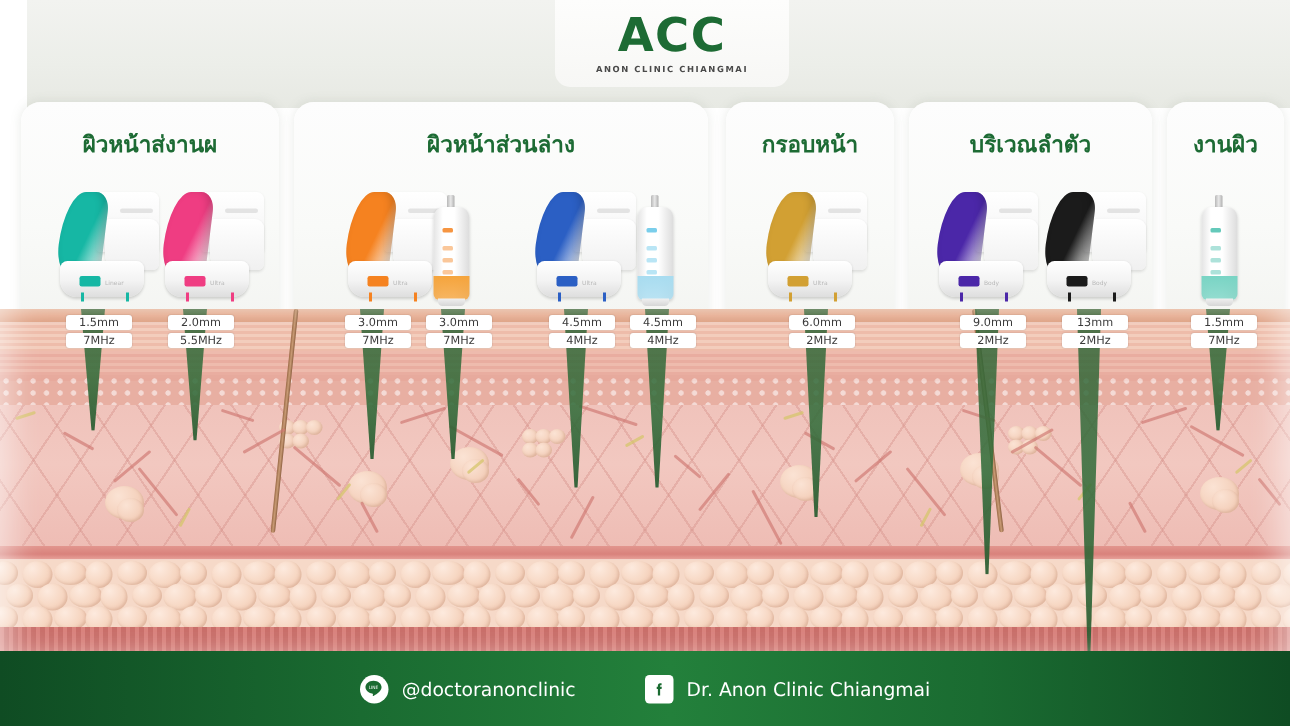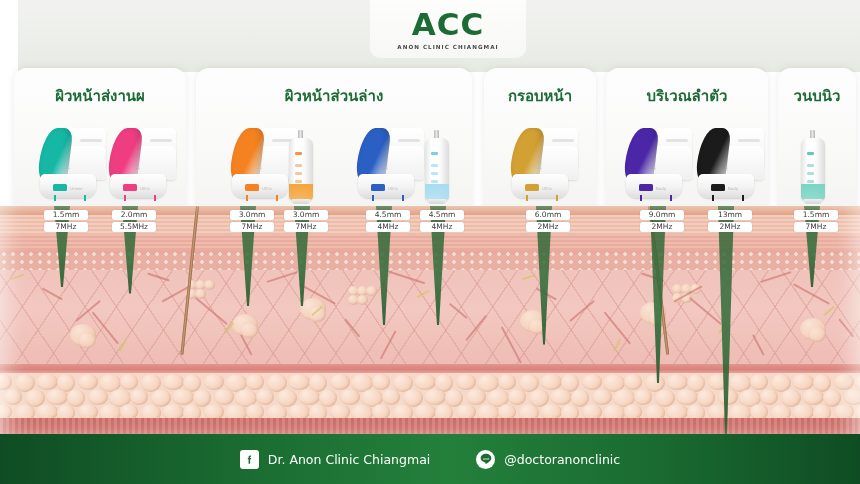--- a/index.html
+++ b/index.html
@@ -204,21 +204,21 @@
     <div class="card" style="left:196px; width:276px; height:152px;">
       <div class="card-title">ผิวหน้าส่วนล่าง</div>
     </div>
     <div class="card" style="left:484px; width:112px; height:152px;">
       <div class="card-title">กรอบหน้า</div>
     </div>
     <div class="card" style="left:606px; width:162px; height:152px;">
       <div class="card-title">บริเวณลำตัว</div>
     </div>
     <div class="card" style="left:778px; width:78px;  height:152px;">
-      <div class="card-title">วนบนิว</div>
+      <div class="card-title">งานผิว</div>
     </div>
   </div>
 
   <div id="devices">
       <div class="device" style="left: 34px; top: 126px;">
         <div class="cart">
           <div class="head">
             <div class="slot" style="top:11px"></div>
             <div class="slot" style="top:20px"></div>
             <div class="slot" style="top:29px;width:15px"></div>
@@ -631,30 +631,30 @@
         <span>2MHz</span>
       </div>
       <div class="dlabel" style="left:794px;top:210px;">
         <span>1.5mm</span>
         <span>7MHz</span>
       </div>
     </div>
 
   <div class="footer">
     <div class="fitem">
-      <span class="ic sq">
-        <svg width="11" height="11" viewBox="0 0 24 24">
-            <path fill="#1a6b31" d="M15.5 8.5h-2.2V7c0-.6.4-.8.7-.8h1.4V3.3h-2c-2.3 0-3.4 1.6-3.4 3.4v1.8H8.3v3h1.7V21h3.3v-9.5h2.1l.3-3z"></path>
-          </svg>
-      </span>
-      <span class="ftxt">Dr. Anon Clinic Chiangmai</span>
-    </div>
-    <div class="fitem">
       <span class="ic">
         <svg width="14" height="14" viewBox="0 0 24 24">
           <path fill="#1a6b31" d="M12 3C6.9 3 2.8 6.3 2.8 10.4c0 3.7 3.3 6.8 7.7 7.4.3.1.7.2.8.5.1.3.1.6 0 .9l-.1.8c0 .2-.2.9.8.5s5.3-3.1 7.2-5.3c1.3-1.4 2-2.9 2-4.8C21.2 6.3 17.1 3 12 3z"></path>
           <text x="12" y="13" font-size="5" fill="#ffffff" text-anchor="middle" font-family="DejaVu Sans">LINE</text>
         </svg>
       </span>
       <span class="ftxt">@doctoranonclinic</span>
     </div>
+    <div class="fitem">
+      <span class="ic sq">
+        <svg width="11" height="11" viewBox="0 0 24 24">
+            <path fill="#1a6b31" d="M15.5 8.5h-2.2V7c0-.6.4-.8.7-.8h1.4V3.3h-2c-2.3 0-3.4 1.6-3.4 3.4v1.8H8.3v3h1.7V21h3.3v-9.5h2.1l.3-3z"></path>
+          </svg>
+      </span>
+      <span class="ftxt">Dr. Anon Clinic Chiangmai</span>
+    </div>
   </div>
 </div>
 
 </body></html>

